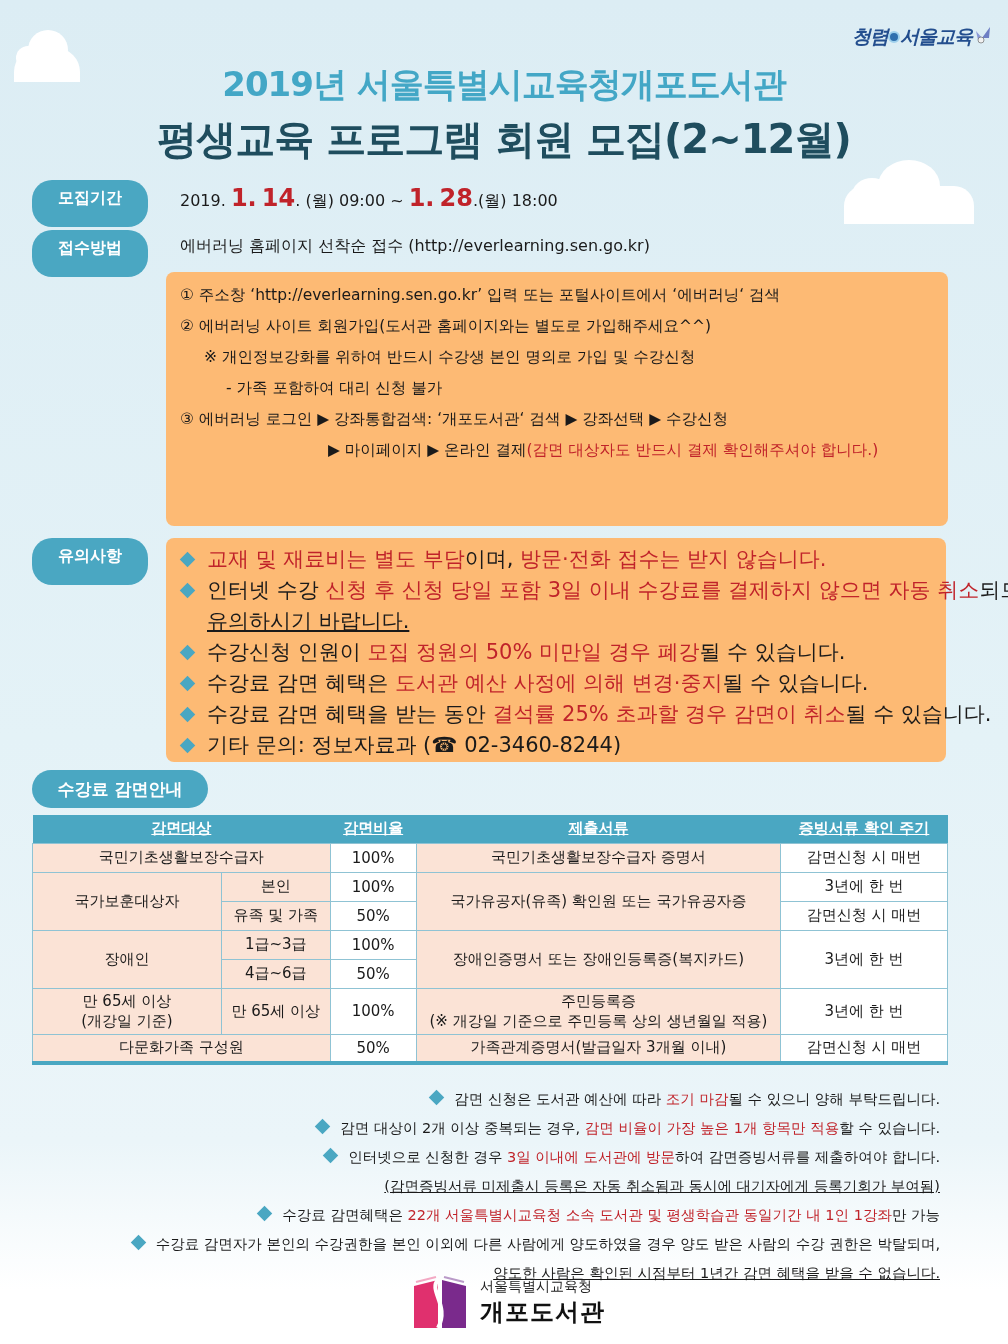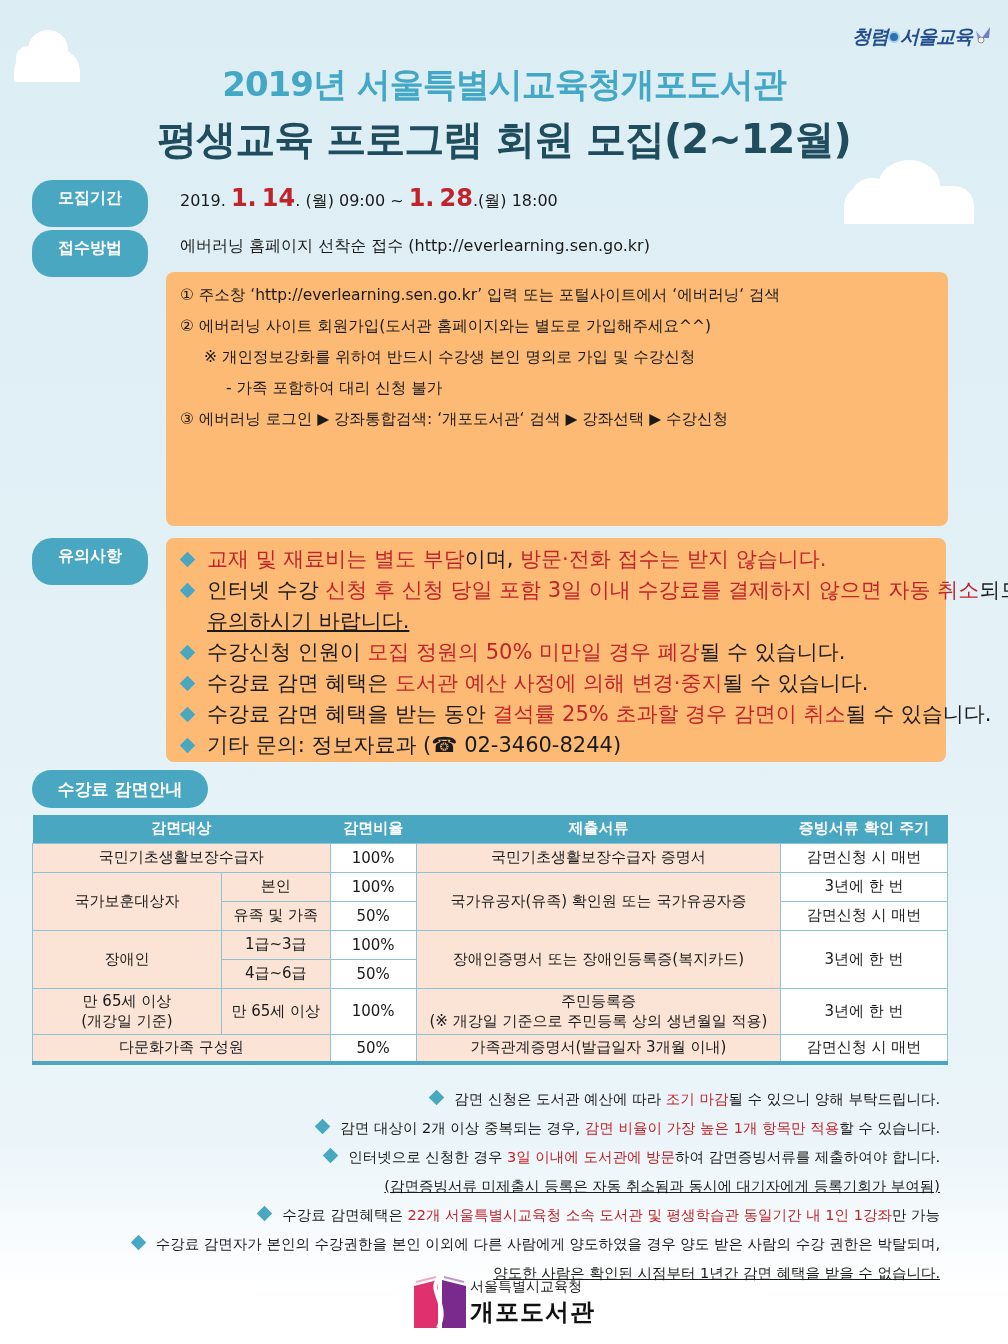--- a/index.html
+++ b/index.html
@@ -40,32 +40,32 @@
   .card-notes { left: 166px; top: 538px; width: 780px; height: 224px; padding: 6px 0 0 12px; }
   .row { height: 31px; line-height: 31px; font-size: 15.5px; white-space: nowrap; }
   .indent-1 { padding-left: 24px; }
   .indent-2 { padding-left: 46px; }
   .indent-3 { padding-left: 148px; }
   .bul { display: inline-block; width: 11px; height: 11px; background: #4aa7c2; transform: rotate(45deg); margin: 0 14px 0 4px; vertical-align: 1px; }
   .note-row { height: 31px; line-height: 31px; font-size: 21px; white-space: nowrap; }
   .note-cont { padding-left: 29px; text-decoration: underline; }
 
   table.fee { position: absolute; left: 32px; top: 815px; width: 916px; border-collapse: collapse; font-size: 15px; text-align: center; border-bottom: 4px solid #4aa7c2; }
-  table.fee th { background: #4aa7c2; color: #fff; font-weight: bold; height: 28px; font-size: 15px; }
+  table.fee th { background: #4aa7c2; color: #fff; font-weight: bold; height: 28px; font-size: 15px; text-decoration: underline; }
   table.fee td { border: 1px solid #8fc3d4; height: 29px; }
   table.fee td.pk { background: #fbe3d6; }
   table.fee td.wh { background: #fff; }
   table.fee tr.tall td { height: 46px; line-height: 20px; }
 
   .bottom-notes { position: absolute; left: 40px; top: 1085px; width: 900px; text-align: right; }
   .bottom-notes .note-row { height: 29px; line-height: 29px; font-size: 14.5px; }
   .bottom-notes .bul { margin: 0 12px 0 2px; }
   .bottom-notes .note-cont { padding-left: 24px; }
 
-  .footer-logo { position: absolute; left: 410px; top: 1276px; display: flex; align-items: center; gap: 0; }
+  .footer-logo { position: absolute; left: 410px; top: 1276px; display: flex; align-items: center; gap: 10px; }
   .footer-logo .book { width: 60px; height: 54px; }
   .footer-logo .sub { font-size: 14px; color: #222; }
   .footer-logo .main { font-size: 24px; font-weight: bold; color: #111; letter-spacing: 1px; }
 </style>
 </head>
 <body>
 
 <div class="cloud cloud-1"></div>
 <div class="cloud cloud-2"></div>
 
@@ -94,20 +94,23 @@
 
 <div class="pill pill-sm" style="top:230px">접수방법</div>
 <div class="line-text" style="top:236px">에버러닝 홈페이지 선착순 접수 (http://everlearning.sen.go.kr)</div>
 
 <div class="card card-steps">
   <div class="row">① 주소창 ‘http://everlearning.sen.go.kr’ 입력 또는 포털사이트에서 ‘에버러닝‘ 검색</div>
   <div class="row">② 에버러닝 사이트 회원가입(도서관 홈페이지와는 별도로 가입해주세요^^)</div>
   <div class="row indent-1">※ 개인정보강화를 위하여 반드시 수강생 본인 명의로 가입 및 수강신청</div>
   <div class="row indent-2">- 가족 포함하여 대리 신청 불가</div>
   <div class="row">③ 에버러닝 로그인 ▶ 강좌통합검색: ‘개포도서관‘ 검색 ▶ 강좌선택 ▶ 수강신청</div>
+  <div class="row indent-3">
+    <span>▶ 마이페이지 ▶ 온라인 결제</span><span class="red">(감면 대상자도 반드시 결제 확인해주셔야 합니다.)</span>
+  </div>
 </div>
 
 <div class="pill pill-sm" style="top:538px">유의사항</div>
 <div class="card card-notes">
   <div class="note-row">
     <span class="bul"></span><span class="red">교재 및 재료비는 별도 부담</span><span>이며, </span><span class="red">방문·전화 접수는 받지 않습니다.</span>
   </div>
   <div class="note-row">
     <span class="bul"></span><span>인터넷 수강 </span><span class="red">신청 후 신청 당일 포함 3일 이내 수강료를 결제하지 않으면 자동 취소</span><span>되므로</span>
   </div>

